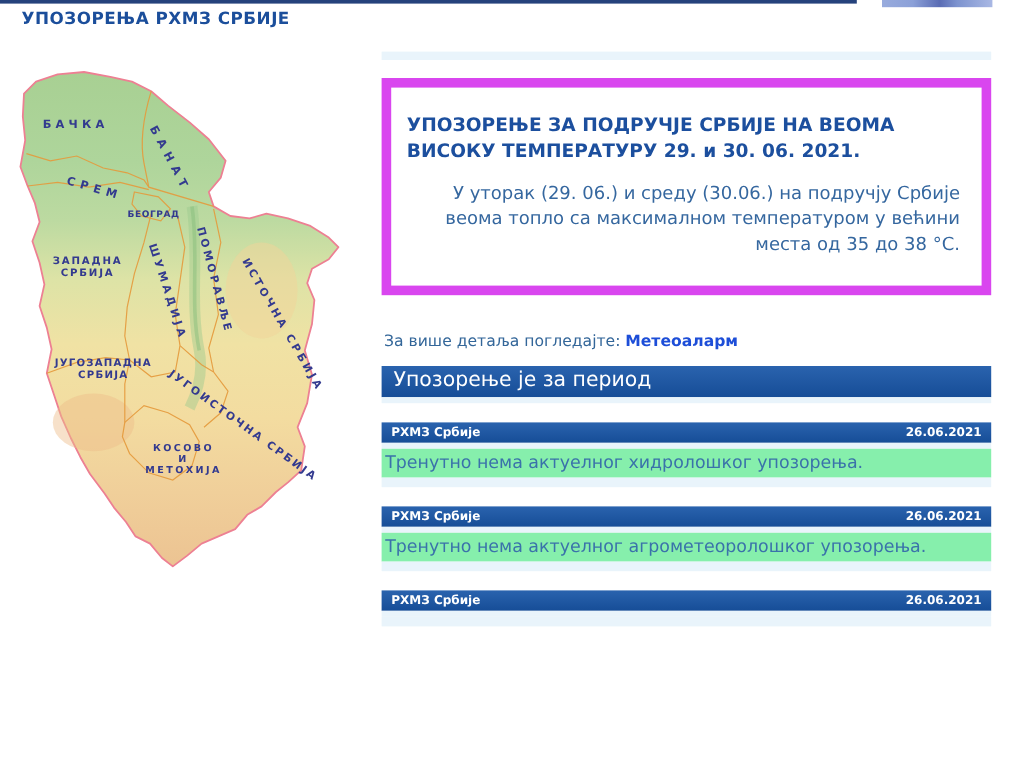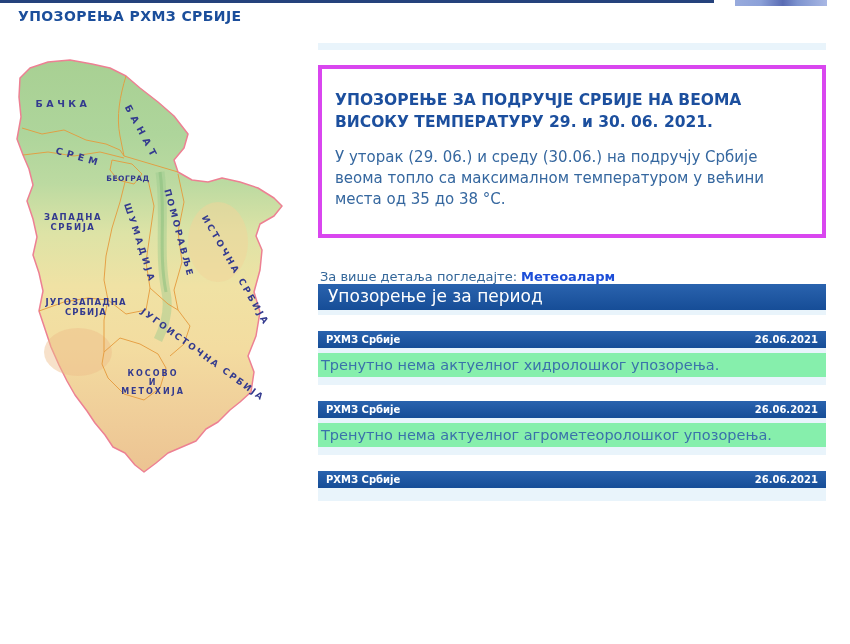--- a/index.html
+++ b/index.html
@@ -39,38 +39,40 @@
   }
   .strip { height:7px; background:#e9f4fb; }
 
   .date-heading {
     margin-top:9px; font-size:17.5px; font-weight:bold; color:#1b4e9b;
     padding-left:2px;
   }
 
   .warning-box {
     margin-top:15px;
-    border:4px solid #d946ef;
+    border:8px solid #d946ef;
     padding:20px 14px 24px 13px;
     background:#ffffff;
   }
   .warning-title {
     font-size:15.5px; font-weight:bold; color:#1c4f9e; line-height:22px;
     padding-right:6px;
   }
   .warning-body {
     margin-top:14px;
     font-size:15px; color:#35679f; line-height:21px;
     padding-right:4px;
+    text-align:right;
   }
 
   .meta-line { margin-top:31px; font-size:13px; color:#336699; padding-left:2px; }
   .meta-line .link { font-weight:bold; color:#1d4ed8; text-decoration:none; margin-left:4px; cursor:pointer; }
 
   .period-bar {
+    margin-top:13px;
     background:linear-gradient(#2a63ae,#164d97);
     color:#ffffff; font-size:17px; line-height:23px;
     padding:1px 0 2px 0;
   }
   .period-line1 { padding-left:10px; }
   .period-line2 { padding-left:3px; white-space:pre-wrap; }
   .strip-thin { height:5px; background:#e9f4fb; }
 
   .section { margin-top:16px; }
   .section-bar {

